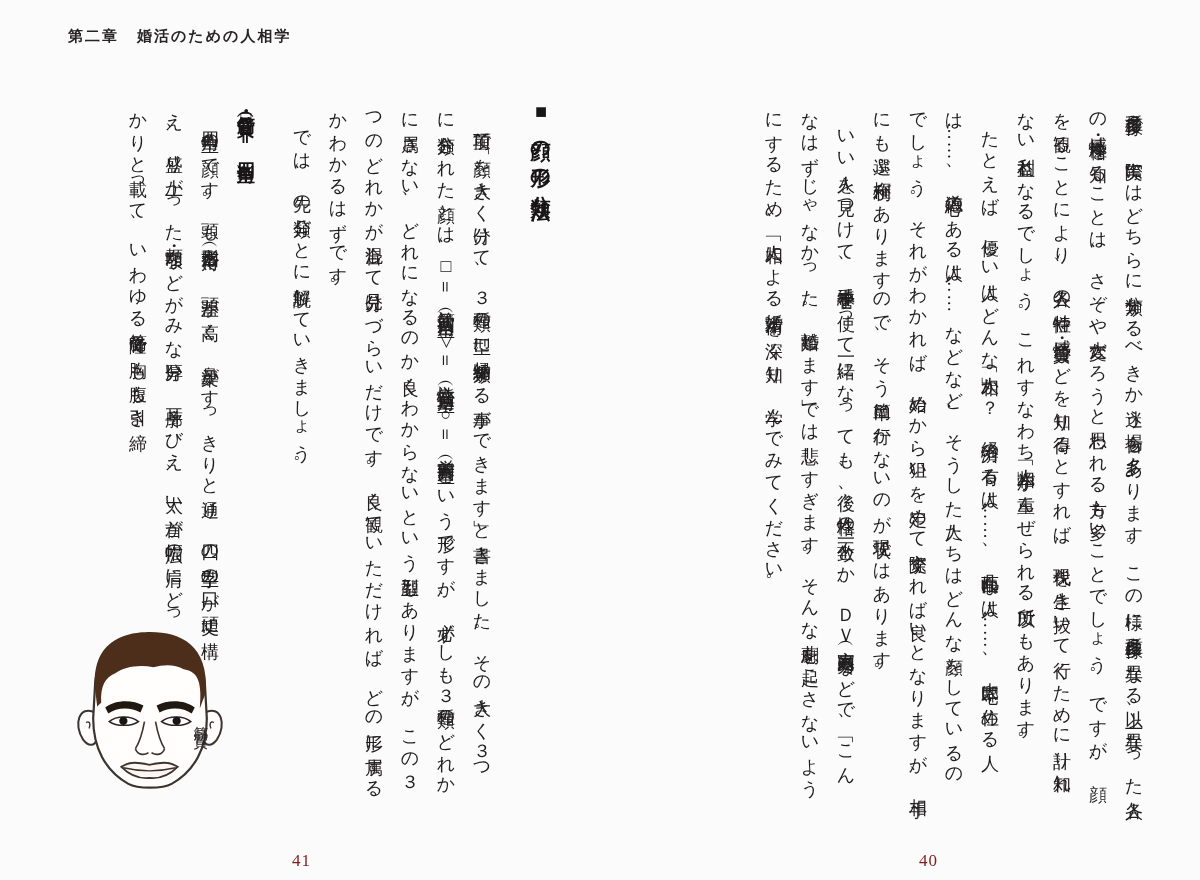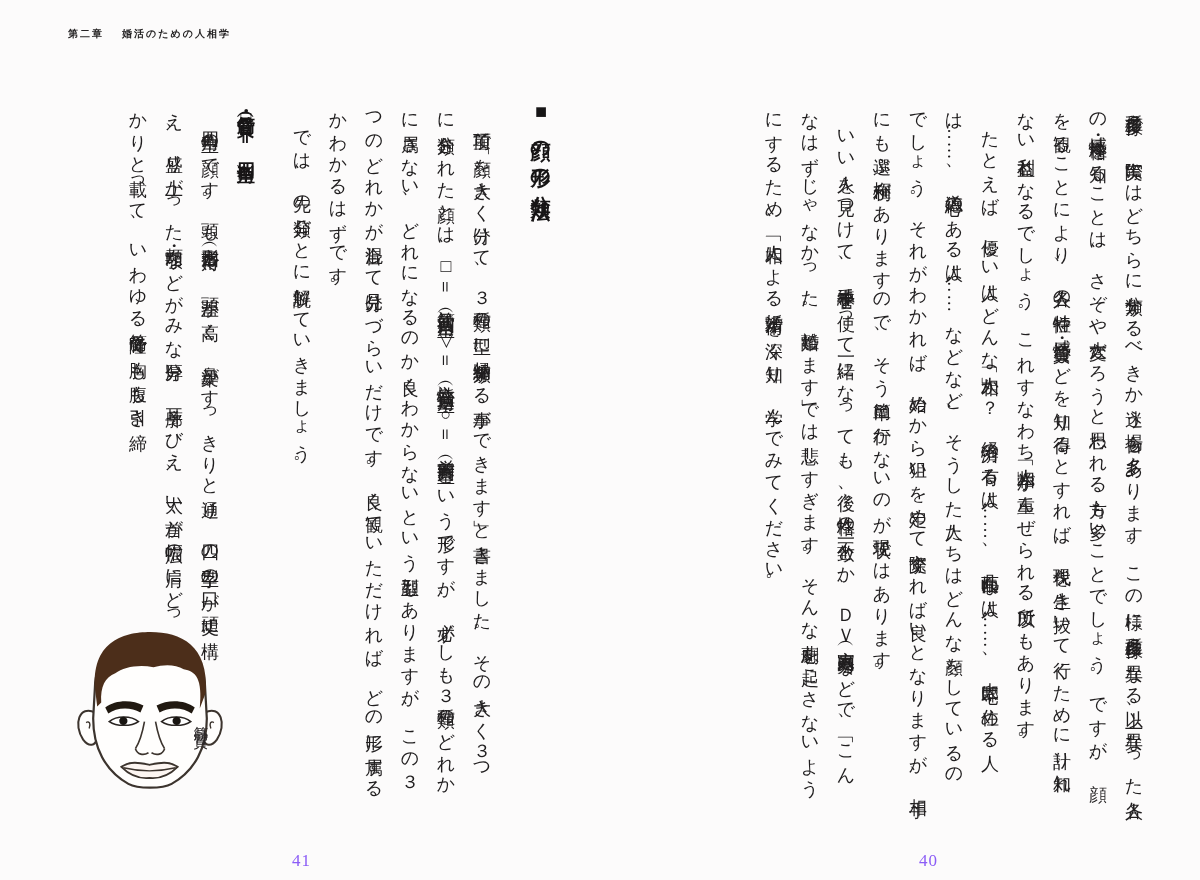--- a/index.html
+++ b/index.html
@@ -12,21 +12,21 @@
     overflow: hidden;
   }
 
   
   .book-header {
     position: absolute;
     top: 27px;
     left: 68px;
     font-family: "Liberation Sans", "DejaVu Sans", sans-serif;
     font-weight: bold;
-    font-size: 10px;
+    font-size: 15px;
     letter-spacing: 2px;
     color: #262425;
     white-space: nowrap;
   }
   .book-header .chapter { margin-right: 18px; }
 
   
   .vpage {
     position: absolute;
     top: 100px;
@@ -82,21 +82,21 @@
     font-size: 15px;
     letter-spacing: 4px;
     color: #2a2627;
   }
 
   .page-number {
     position: absolute;
     top: 851px;
     font-size: 17px;
     letter-spacing: 1px;
-    color: #8b5cf6;
+    color: #7f1d1d;
   }
   #pn-left  { left: 292px; }
   #pn-right { left: 894px; margin-left: 25px; }
 </style>
 </head>
 <body>
 
 <div class="book-header">
   <span class="chapter">第二章</span><span>婚活のための人相学</span>
 </div>

